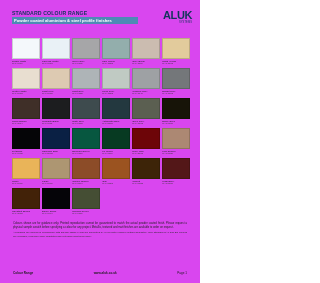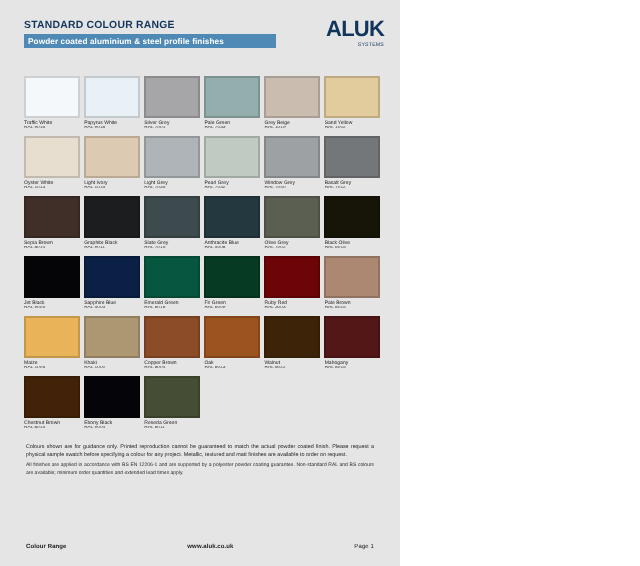--- a/index.html
+++ b/index.html
@@ -14,21 +14,21 @@
     overflow: hidden;
     position: relative;
   }
 
   .page {
     width: 200px;
     height: 283px;
     box-sizing: border-box;
     padding: 0;
     position: relative;
-    background: #e5e5e5;
+    background: #d946ef;
   }
 
   
   .header {
     position: relative;
     height: 36px;
     padding: 9px 8px 0 12px;
     box-sizing: border-box;
     display: flex;
     align-items: flex-start;

